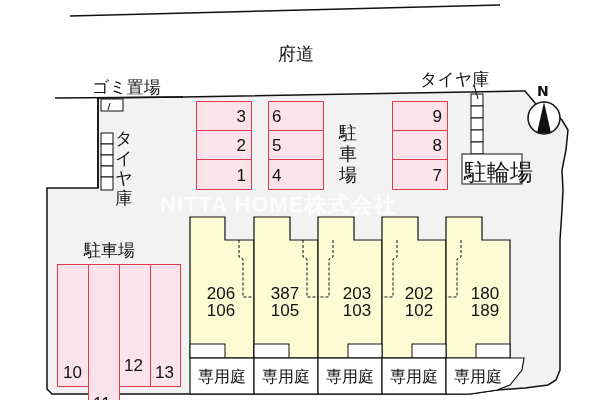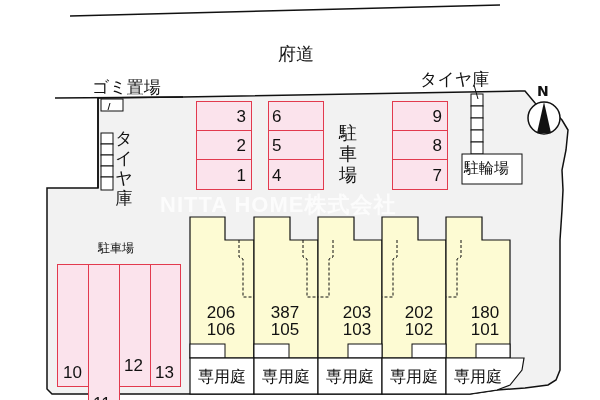--- a/index.html
+++ b/index.html
@@ -2,21 +2,21 @@
 <html><head>
 <meta charset="utf-8">
 <style>
   html, body { margin:0; padding:0; background:#ffffff; }
   body { width:600px; height:400px; position:relative; overflow:hidden;
          font-family: "DejaVu Sans", "Liberation Sans", sans-serif; color:#111; }
   svg.site { position:absolute; left:0; top:0; }
   .lbl { position:absolute; white-space:nowrap; line-height:1; }
   .park { position:absolute; background:#fbe3ec; border:1.5px solid #e23a4e; box-sizing:border-box; }
   .park-num { position:absolute; font-size:17px; font-family:"Liberation Sans", sans-serif; }
-  .unit-num { position:absolute; font-size:17px; font-family:"Liberation Sans", sans-serif; text-align:center; line-height:17px;margin-top:19px; }
+  .unit-num { position:absolute; font-size:17px; font-family:"Liberation Sans", sans-serif; text-align:center; line-height:17px; }
   .garden { position:absolute; font-size:16px; text-align:center; line-height:1; }
   .vtext { position:absolute; font-size:17px; line-height:20px; text-align:center; width:20px; }
   .watermark { position:absolute; color:rgba(255,255,255,0.75); font-size:22px; font-weight:bold; letter-spacing:1px;
                font-family:"Liberation Sans", sans-serif; }
 </style>
 </head>
 <body>
 
 <svg class="site" width="600" height="400" viewBox="0 0 600 400">
 
@@ -99,21 +99,21 @@
   <div>ヤ</div>
   <div>庫</div>
 </div>
 
 <div class="vtext" style="left:338px; top:122px; font-size:18px; line-height:21px;">
   <div>駐</div>
   <div>車</div>
   <div>場</div>
 </div>
 
-<div class="lbl" style="left:464px; top:161px; font-size:15px;">駐輪場</div>
+<div class="lbl" style="left:464px; top:161px; font-size:23px;">駐輪場</div>
 
 <div class="lbl" style="left:537px; top:84px; font-size:14px; font-weight:bold;">N</div>
 
 <div class="park" style="left:196px; top:101px; width:56px; height:30px;">
     <span class="park-num" style="right:5px; top:5px;">3</span>
   </div>
 <div class="park" style="left:196px; top:130px; width:56px; height:30px;">
     <span class="park-num" style="right:5px; top:5px;">2</span>
   </div>
 <div class="park" style="left:196px; top:159px; width:56px; height:31px;">
@@ -133,21 +133,21 @@
 <div class="park" style="left:392px; top:101px; width:56px; height:30px;">
     <span class="park-num" style="right:5px; top:5px;">9</span>
   </div>
 <div class="park" style="left:392px; top:130px; width:56px; height:30px;">
     <span class="park-num" style="right:5px; top:5px;">8</span>
   </div>
 <div class="park" style="left:392px; top:159px; width:56px; height:31px;">
     <span class="park-num" style="right:5px; top:6px;">7</span>
   </div>
 
-<div class="lbl" style="left:98px; top:242px; font-size:12px;">駐車場</div>
+<div class="lbl" style="left:84px; top:242px; font-size:17px;">駐車場</div>
 
 <div class="park" style="left:57px; top:264px; width:32px; height:123px;">
     <span class="park-num" style="left:5px; bottom:3px;margin-top:37px;">10</span>
   </div>
 <div class="park" style="left:88px; top:264px; width:32px; height:154px;">
     <span class="park-num" style="left:4px; bottom:3px;">11</span>
   </div>
 <div class="park" style="left:119px; top:264px; width:32px; height:123px;">
     <span class="park-num" style="left:4px; bottom:10px;">12</span>
   </div>
@@ -166,21 +166,21 @@
 <div class="unit-num" style="left:332px; top:285px; width:50px;">
   <div>203</div>
   <div>103</div>
 </div>
 <div class="unit-num" style="left:394px; top:285px; width:50px;">
   <div>202</div>
   <div>102</div>
 </div>
 <div class="unit-num" style="left:460px; top:285px; width:50px;">
   <div>180</div>
-  <div>101</div>
+  <div>189</div>
 </div>
 
 <div class="garden" style="left:190px; top:369px; width:64px;">専用庭</div>
 <div class="garden" style="left:254px; top:369px; width:64px;">専用庭</div>
 <div class="garden" style="left:318px; top:369px; width:64px;">専用庭</div>
 <div class="garden" style="left:382px; top:369px; width:64px;">専用庭</div>
 <div class="garden" style="left:446px; top:369px; width:64px;">専用庭</div>
 
 <div class="watermark" style="left:160px; top:190px;">NITTA HOME株式会社</div>
 

